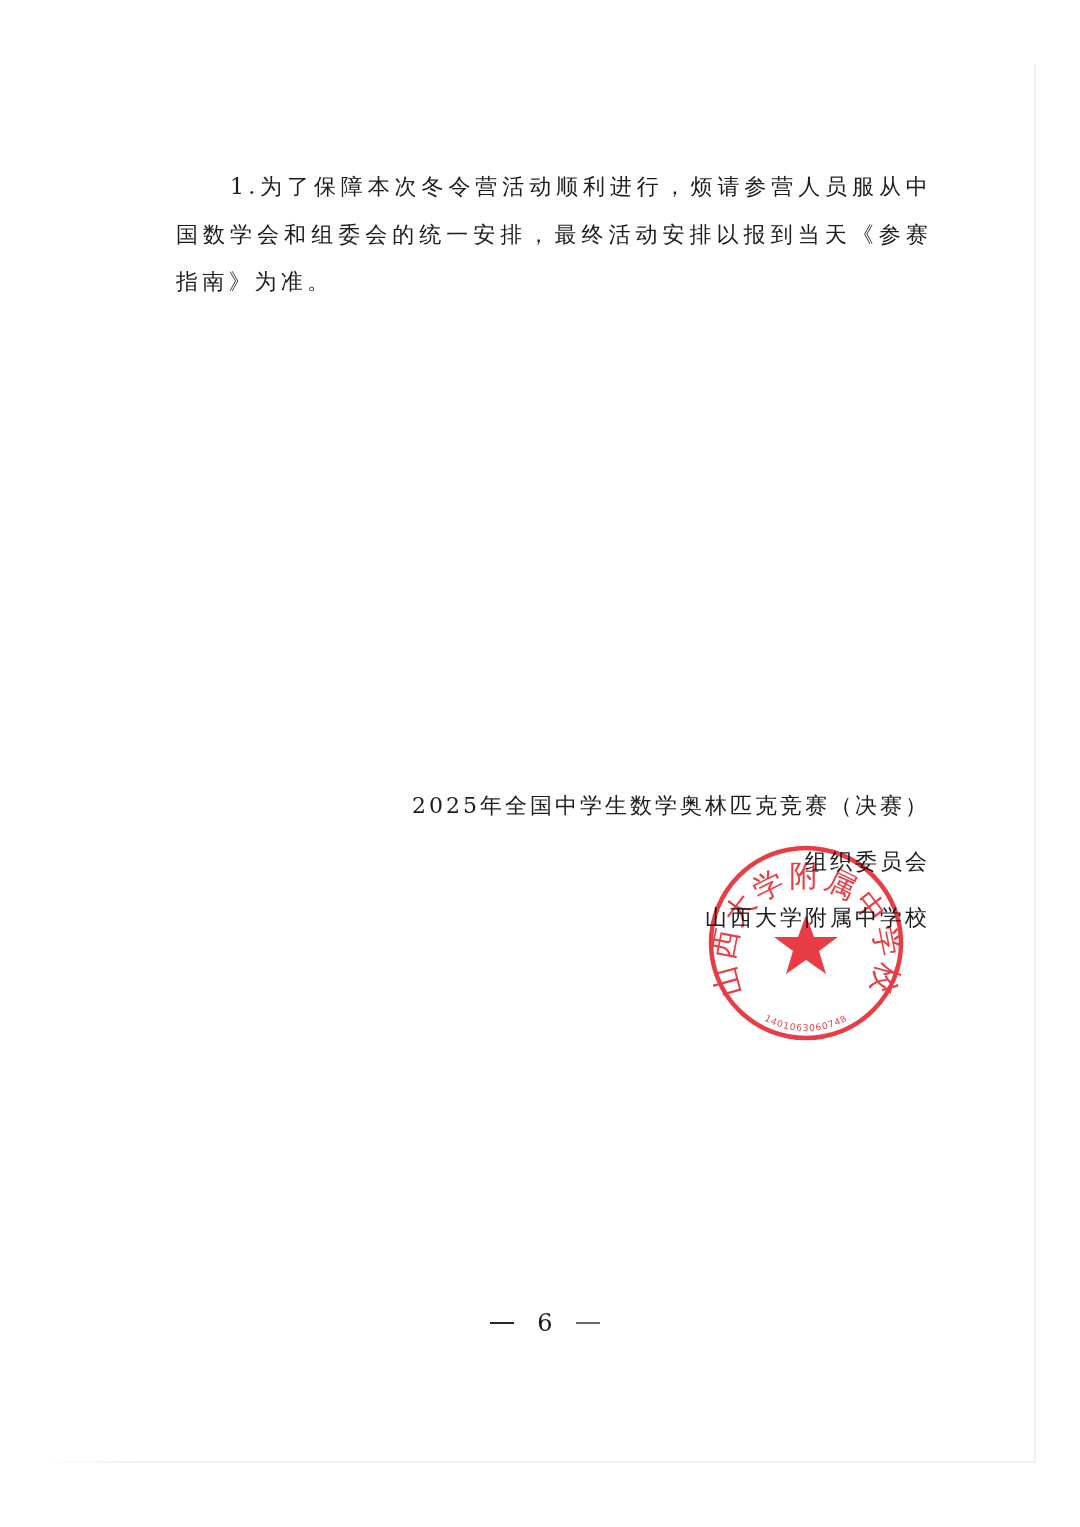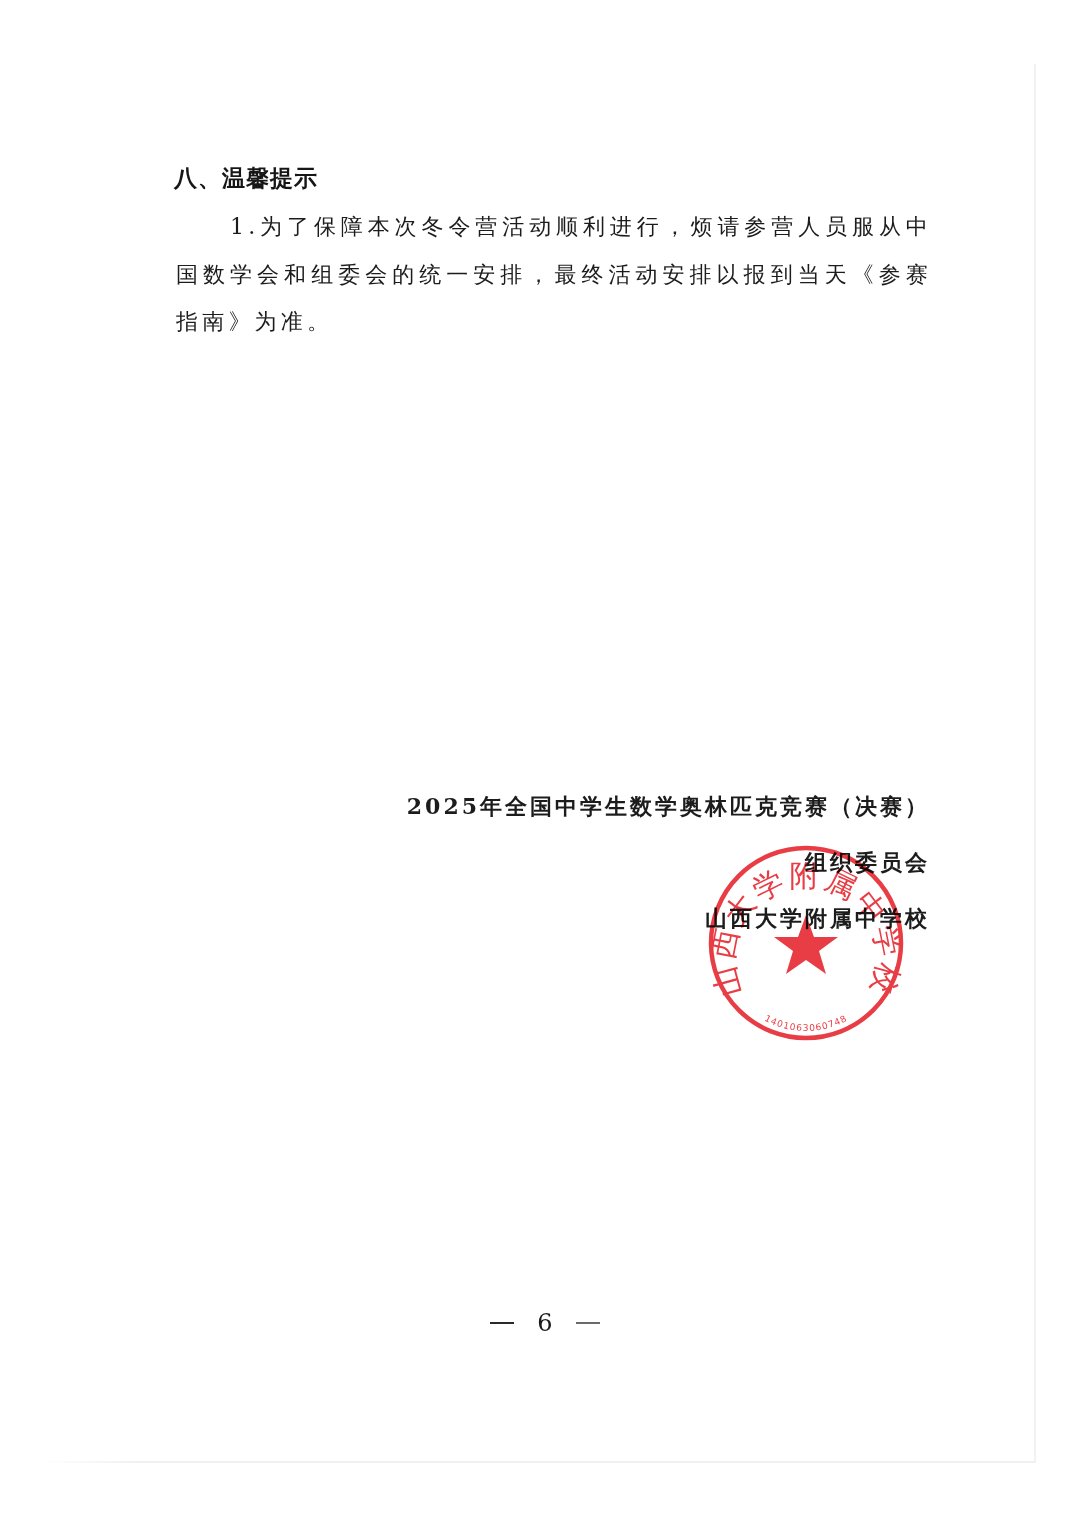--- a/index.html
+++ b/index.html
@@ -61,21 +61,20 @@
   .p1 { margin-top: 5px; }
   .signature {
     position: absolute;
     right: 150px;
     top: 778px;
     text-align: right;
     font-size: 22px;
     line-height: 56px;
     letter-spacing: 3px;
     color: #1c1c1c;
-    font-weight: bold;
   }
   .signature div { white-space: nowrap; }
   .stamp {
     position: absolute;
     left: 706px;
     top: 845px;
     width: 200px;
     height: 196px;
     opacity: 0.88;
     mix-blend-mode: multiply;
@@ -102,21 +101,20 @@
     color: #1a1a1a;
   }
 </style>
 </head>
 <body>
 
 <div class="page-edge-right"></div>
 <div class="page-edge-bottom"></div>
 
 <div class="content">
-  <h2 class="heading">八、温馨提示</h2>
   <p class="para p1">1.为了保障本次冬令营活动顺利进行，烦请参营人员服从中国数学会和组委会的统一安排，最终活动安排以报到当天《参赛指南》为准。</p>
 </div>
 
 <div class="signature">
   <div>2025年全国中学生数学奥林匹克竞赛（决赛）</div>
   <div>组织委员会</div>
   <div>山西大学附属中学校</div>
 </div>
 
 <svg class="stamp" viewBox="0 0 200 196" xmlns="http://www.w3.org/2000/svg">

